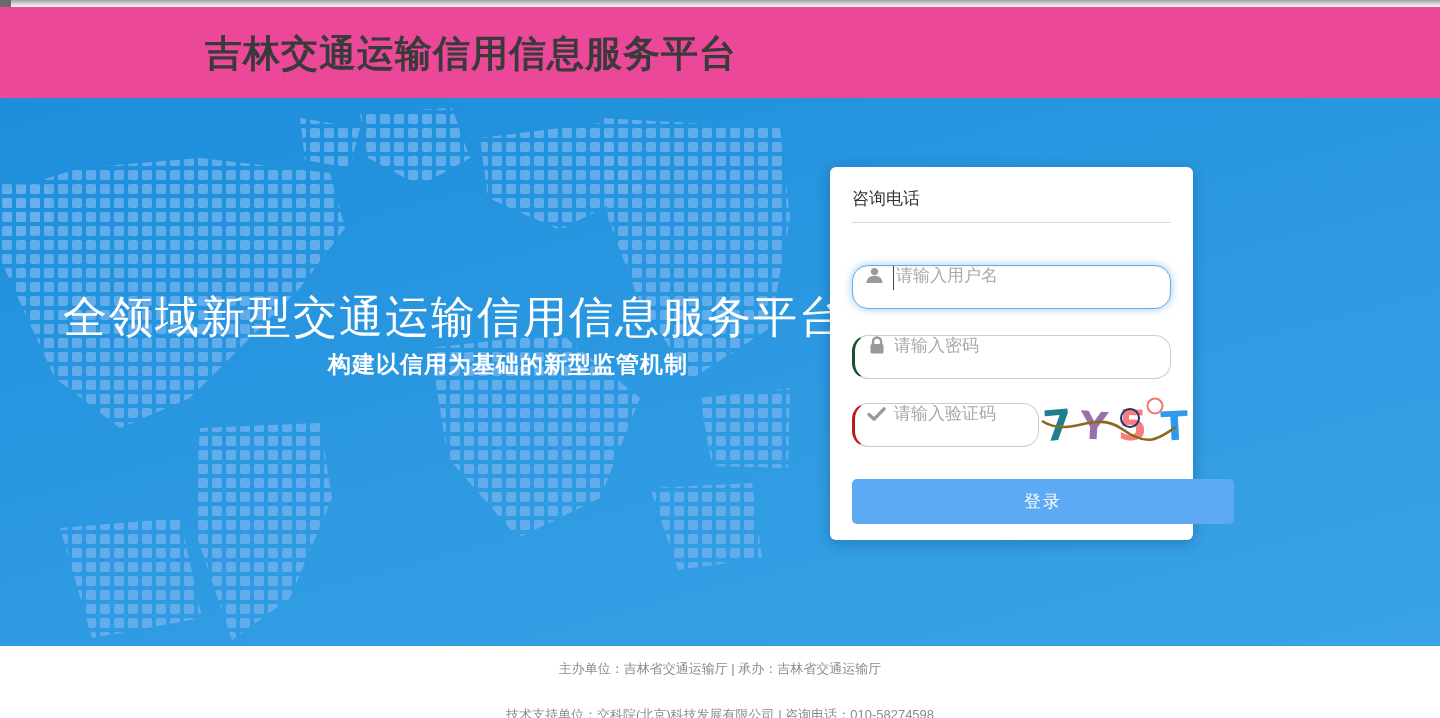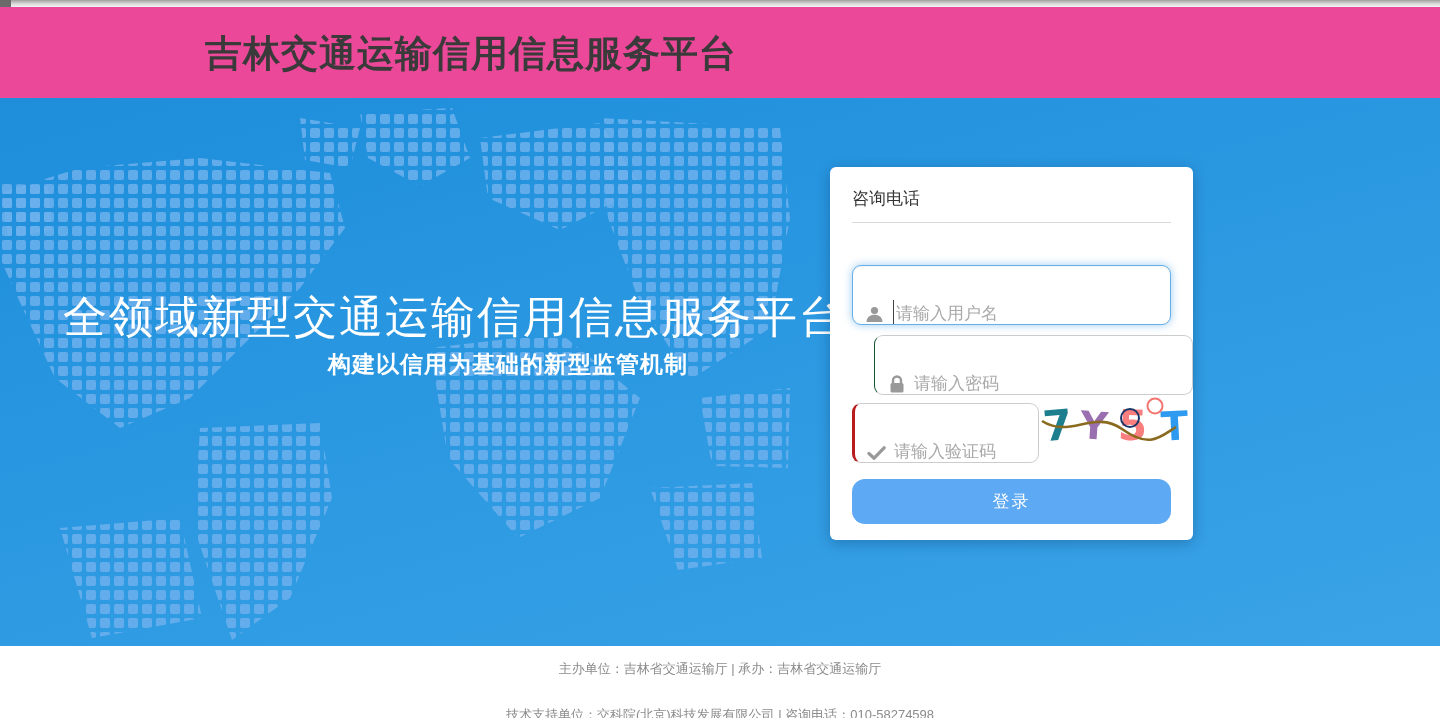--- a/index.html
+++ b/index.html
@@ -28,25 +28,25 @@
     color:#fff; letter-spacing:2px; white-space:nowrap; }
   .subheadline { position:absolute; left:328px; top:251px; font-size:23px; font-weight:bold;
     color:#fff; letter-spacing:1px; white-space:nowrap; }
 
   
   .login-card { position:absolute; left:830px; top:69px; width:363px; height:373px;
     background:#fff; border-radius:6px; box-shadow:0 3px 14px rgba(0,30,70,.28); }
   .login-title { position:absolute; left:22px; top:20px; font-size:17px; color:#333; }
   .card-divider { position:absolute; left:22px; right:22px; top:55px; height:1px; background:#d9d9d9; }
 
-  .field { position:absolute; left:22px; width:319px; height:60px; background:#fff;
-    border:1px solid #ccc; border-radius:9px; display:flex; align-items:flex-end; overflow:visible; }
+  .field { position:absolute; left:22px; width:319px; height:44px; background:#fff;
+    border:1px solid #ccc; border-radius:16px; display:flex; align-items:flex-start; overflow:visible; }
   .field.username { top:98px; border:1px solid #66afe9;
     box-shadow:0 0 9px rgba(102,175,233,.65), inset 0 1px 2px rgba(0,0,0,.05); }
-  .field.password { top:168px; border-left:1px solid #14532d;margin-left:22px; }
+  .field.password { top:168px; border-left:3px solid #14532d; }
   .field.captcha-field { top:236px; width:187px; border-left:3px solid #b91c1c; }
 
   .ficon { flex:0 0 auto; margin-left:12px; width:19px; height:19px; display:flex;
     align-items:center; justify-content:center; }
   .ficon svg { display:block; }
   .caret { width:1px; height:24px; background:#444; margin-left:9px; flex:0 0 auto; }
   .field input { flex:1 1 auto; min-width:0; border:none; outline:none; background:transparent;
     font-size:17px; color:#333; margin-left:8px; margin-right:8px;
     font-family:"Liberation Sans","DejaVu Sans",sans-serif; }
   .field.username input { margin-left:2px; }
@@ -57,22 +57,22 @@
     display:flex; align-items:center; cursor:pointer; }
   .captcha-img .cc { font-weight:bold; line-height:1; display:inline-block;
     font-family:"DejaVu Sans",sans-serif; }
   .cc0 { font-size:42px; transform:rotate(-5deg); margin-left:1px; }
   .cc1 { font-size:38px; transform:rotate(4deg); margin-left:8px; }
   .cc2 { font-size:42px; transform:rotate(2deg); margin-left:10px; }
   .cc3 { font-size:40px; transform:rotate(-3deg); margin-left:14px; }
   .captcha-noise { position:absolute; left:0; top:-8px; width:134px; height:54px;
     pointer-events:none; overflow:visible; }
 
-  .btn-login { position:absolute; left:22px; top:312px; width:319px; height:45px;
-    background:#5ea9f3; border:none; border-radius:13px; color:#fff; font-size:17px;
+  .btn-login { position:absolute; left:22px; top:312px; width:382px; height:45px;
+    background:#5ea9f3; border:none; border-radius:5px; color:#fff; font-size:17px;
     letter-spacing:2px; cursor:pointer; font-family:"Liberation Sans","DejaVu Sans",sans-serif; }
 
   
   .site-footer { position:absolute; top:646px; left:0; width:1440px; height:83px;
     background:#fff; text-align:center; color:#8b8b8b; font-size:13px; }
   .footer-line1 { margin-top:14px; }
   .footer-line2 { margin-top:28px; }
 </style>
 </head>
 <body>

